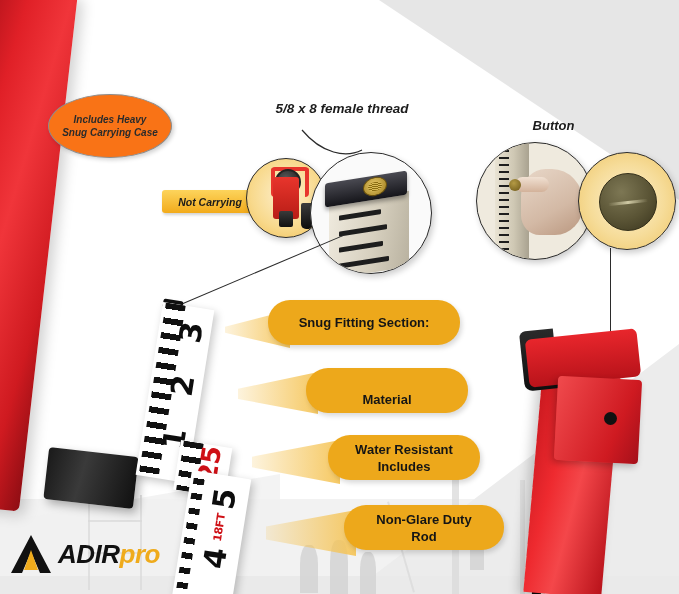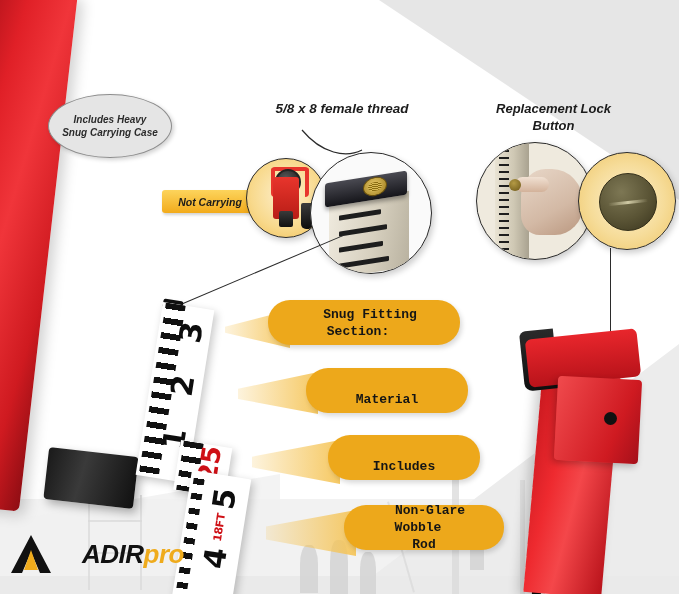--- a/index.html
+++ b/index.html
@@ -34,21 +34,21 @@
   .rod-left{position:absolute;left:-8px;top:-10px;width:86px;height:520px;
     background:linear-gradient(100deg,#b4131b 0%,#e02027 22%,#f0353a 46%,#cf1a20 78%,#8e0d13 100%);
     transform:rotate(6.5deg);transform-origin:top center;
     border-radius:6px;box-shadow:6px 4px 14px rgba(0,0,0,.18);}
   .rod-left-cap{position:absolute;left:46px;top:452px;width:90px;height:52px;
     background:linear-gradient(100deg,#1a1a1a,#3a3a3a 40%,#111);
     transform:rotate(6.5deg);border-radius:4px;box-shadow:4px 4px 10px rgba(0,0,0,.3);}
 
   
   .oval{position:absolute;left:48px;top:94px;width:122px;height:62px;
-    background:#e5e5e5;border:1px solid #8d8d8d;border-radius:50%;
+    background:#f97316;border:1px solid #8d8d8d;border-radius:50%;
     display:flex;align-items:center;justify-content:center;
     box-shadow:2px 2px 4px rgba(0,0,0,.18);}
   .oval p{margin:0;text-align:center;font-size:10px;font-style:italic;font-weight:bold;
     color:#2b2b2b;line-height:13px;}
 
   
   .head-thread{position:absolute;left:237px;top:100px;width:210px;text-align:center;
     font-size:13.5px;font-weight:bold;font-style:italic;color:#1c1c1c;line-height:17px;}
   .head-lock{position:absolute;left:466px;top:100px;width:175px;text-align:center;
     font-size:13px;font-weight:bold;font-style:italic;color:#1c1c1c;line-height:17px;}
@@ -133,21 +133,21 @@
     font-size:30px;color:#0d0d0d;transform:rotate(-90deg);transform-origin:center;}
   .rnum.red{color:#cf1016;}
   .rnum.small{font-size:11px;color:#cf1016;letter-spacing:-.5px;}
   .rod-clip{position:absolute;left:163px;top:300px;width:20px;height:9px;
     background:#111;border-radius:2px;transform:rotate(9deg);}
 
   
   .callout{position:absolute;background:#eda81b;border-radius:22px;
     display:flex;align-items:center;justify-content:center;
     box-shadow:2px 3px 5px rgba(0,0,0,.15);}
-  .callout span{text-align:center;font-family:Liberation Mono, monospace;font-weight:bold;
+  .callout span{text-align:center;font-family:Liberation Sans, sans-serif;font-weight:bold;
     font-size:13px;color:#151515;line-height:17px;padding:0 12px;}
   .beam{position:absolute;background:linear-gradient(90deg,rgba(245,196,86,.2),rgba(245,196,86,.92));}
 
   
   .case-main{position:absolute;left:545px;top:346px;width:78px;height:250px;
     background:linear-gradient(100deg,#c3151c,#ee2a2f 35%,#f4474a 58%,#b8121a 100%);
     transform:rotate(5deg);transform-origin:top center;box-shadow:-5px 4px 12px rgba(0,0,0,.2);}
   .case-flap{position:absolute;left:527px;top:334px;width:112px;height:48px;
     background:linear-gradient(#e8262c,#b8131a);transform:rotate(-6deg);border-radius:6px;}
   .case-flap-trim{position:absolute;left:522px;top:330px;width:34px;height:60px;
@@ -157,21 +157,21 @@
     transform:rotate(3deg);border-radius:4px;box-shadow:-2px 3px 7px rgba(0,0,0,.25);}
   .case-edge{position:absolute;left:542px;top:360px;width:9px;height:236px;
     background:linear-gradient(#1d1d1d,#080808);transform:rotate(5deg);}
   .case-dot{position:absolute;left:604px;top:412px;width:13px;height:13px;border-radius:50%;
     background:#111;}
 
   
   .logo{position:absolute;left:10px;top:534px;display:flex;align-items:center;gap:6px;}
   .logo-mark{position:relative;width:42px;height:40px;}
   .logo-text{font-size:26px;font-weight:bold;font-style:italic;letter-spacing:-.5px;}
-  .logo-adir{color:#111;margin-left:24px;}
+  .logo-adir{color:#111;}
   .logo-pro{color:#efab1c;}
 </style>
 </head>
 <body>
 
 <div id="stage">
 
   <div class="bg-gray-tr"></div>
   <div class="bg-strip"></div>
   <div class="bg-gray-br"></div>
@@ -198,21 +198,21 @@
     <p>
       <span>Includes Heavy</span><br>
       <span>Snug Carrying Case</span>
     </p>
   </div>
 
   <div class="head-thread">
     <span>5/8 x 8 female thread</span><br>
   </div>
   <div class="head-lock">
-    <span>Replacement Lock</span><br>
+    <br>
     <span>Button</span>
   </div>
 
   <svg style="position:absolute;left:300px;top:128px;width:70px;height:36px;overflow:visible;">
     <path d="M2,2 C22,26 46,30 62,22" stroke="#2b2b2b" stroke-width="1.2" fill="none"></path>
   </svg>
 
   <div class="notinc">
     <span>Not Carrying</span>
   </div>
@@ -287,29 +287,29 @@
   <div class="callout" style="left:306px;top:368px;width:162px;height:45px;">
     <span>
       <br>
       <span>Material</span>
     </span>
   </div>
 
   <div class="beam" style="left:252px;top:440px;width:88px;height:44px;clip-path:polygon(0 38%,100% 0,100% 100%,0 62%);"></div>
   <div class="callout" style="left:328px;top:435px;width:152px;height:45px;">
     <span>
-      <br>
+      <span>Water Resistant</span><br>
       <span>Includes</span>
     </span>
   </div>
 
   <div class="beam" style="left:266px;top:510px;width:90px;height:46px;clip-path:polygon(0 36%,100% 0,100% 100%,0 64%);"></div>
   <div class="callout" style="left:344px;top:505px;width:160px;height:45px;">
     <span>
-      <span>Non-Glare Wobble</span><br>
+      <span>Non-Glare Duty</span><br>
       <span>Rod</span>
     </span>
   </div>
 
   <div class="case-edge"></div>
   <div class="case-main"></div>
   <div class="case-flap-trim"></div>
   <div class="case-flap"></div>
   <div class="case-pocket"></div>
   <div class="case-dot"></div>

